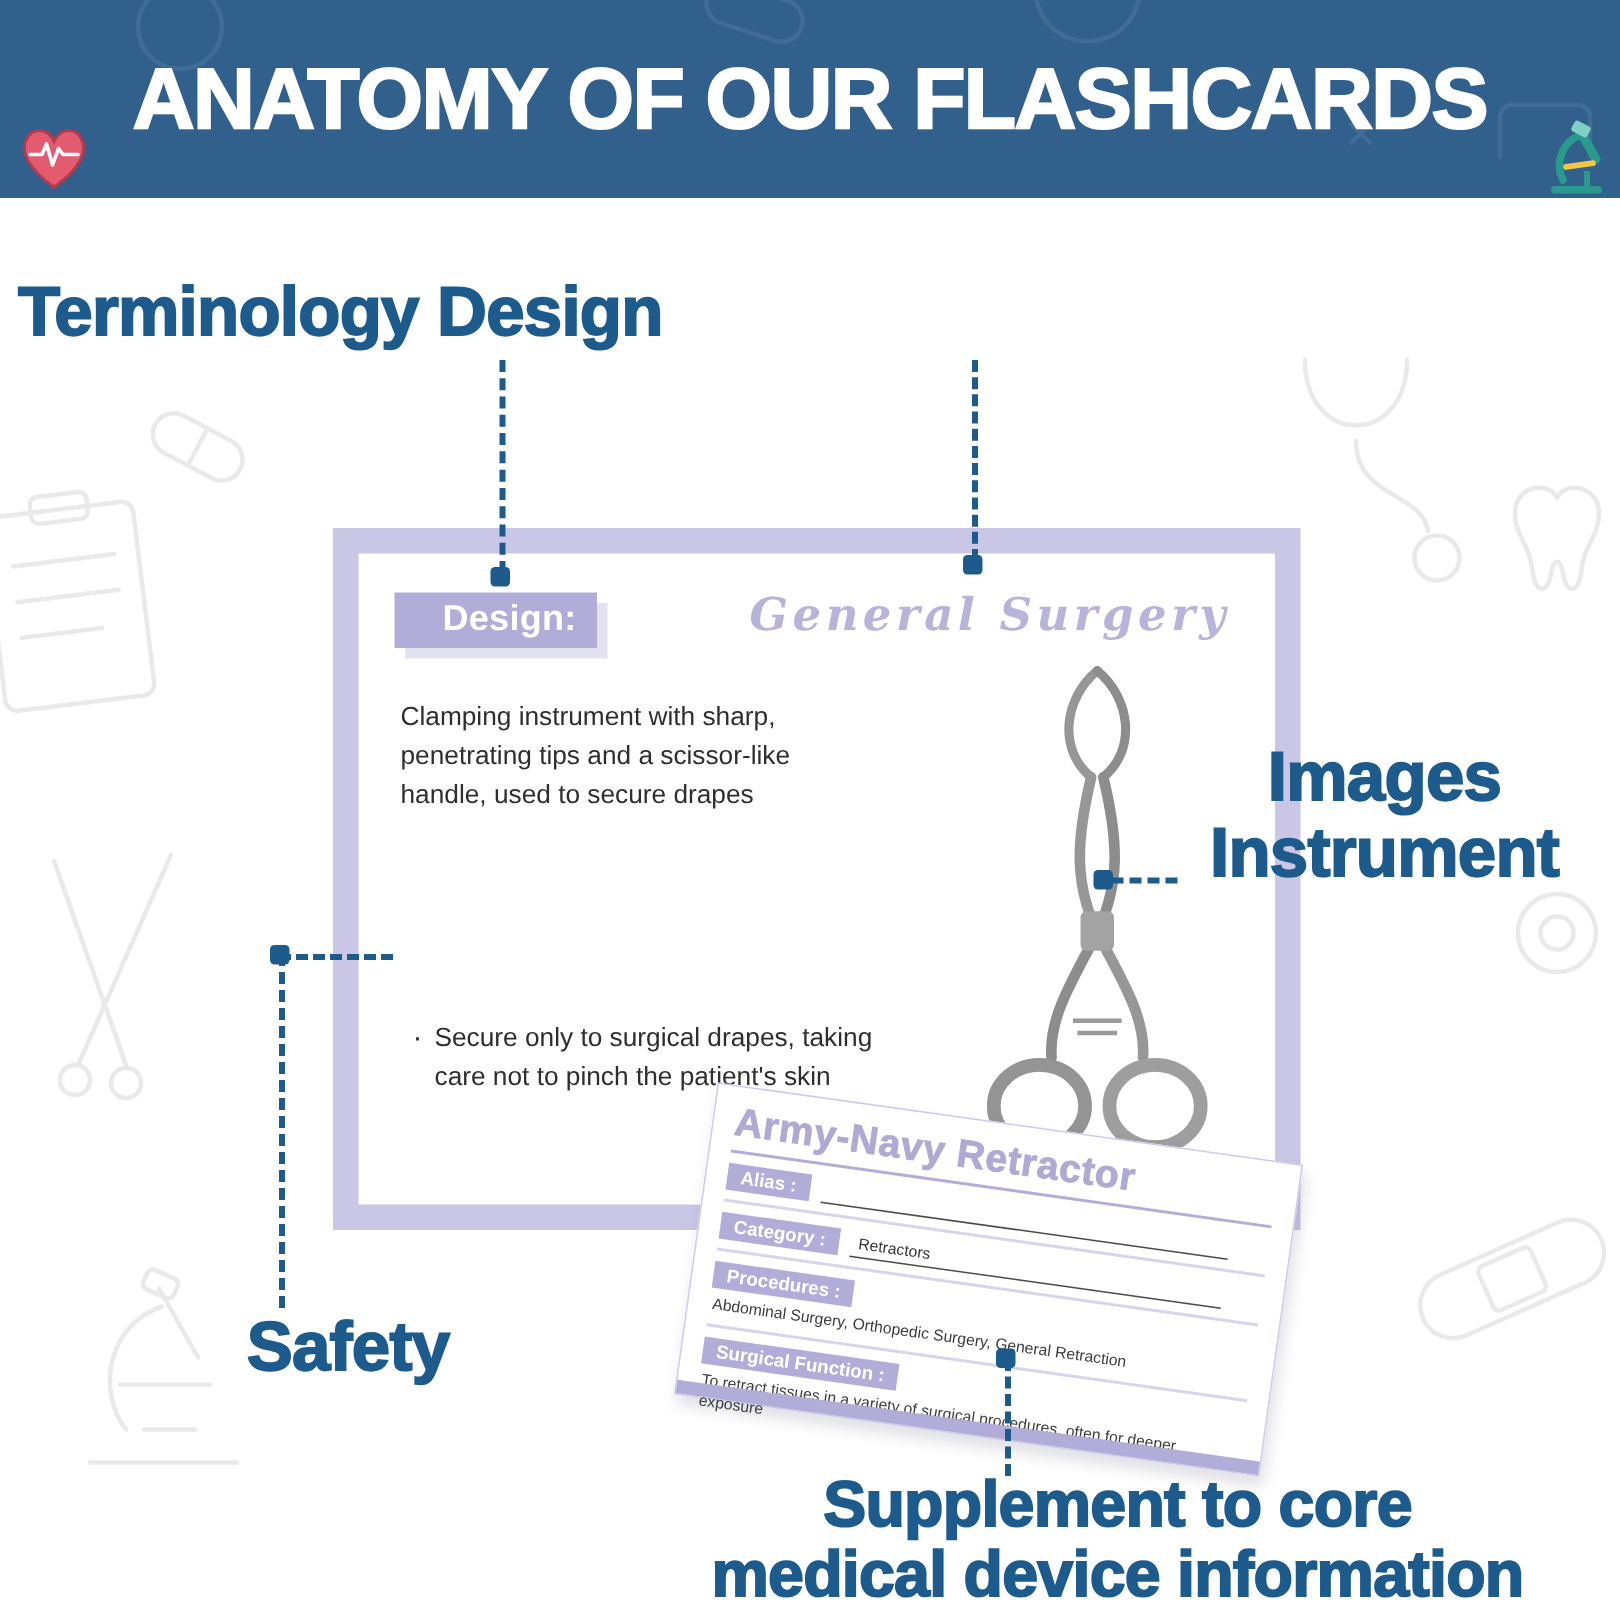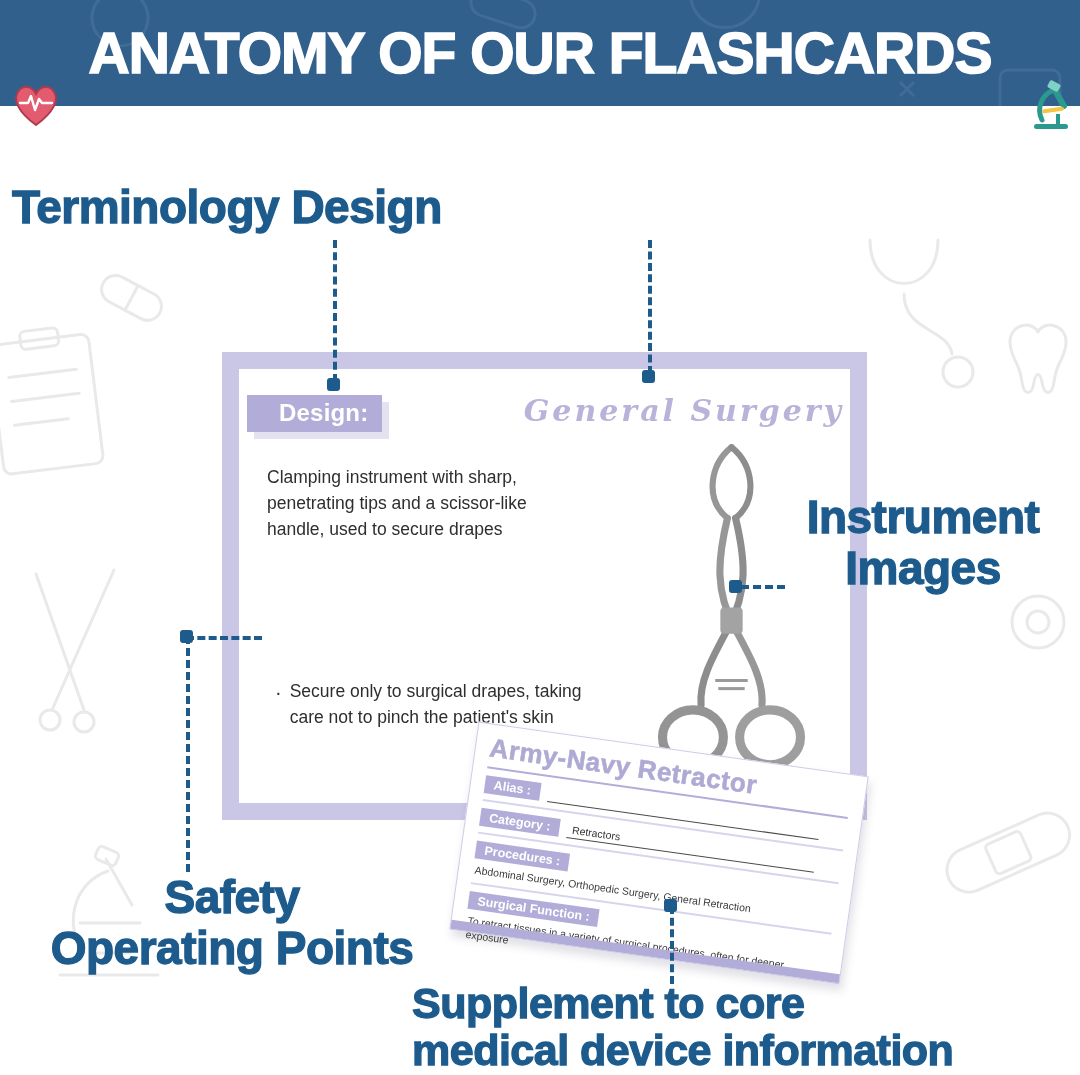--- a/index.html
+++ b/index.html
@@ -4,21 +4,21 @@
 <style>
   html,body{margin:0;padding:0;}
   body{
     width:1080px;height:1075px;position:relative;overflow:hidden;
     background:#ffffff;font-family:"Liberation Sans", sans-serif;
   }
   .page{position:absolute;inset:0;}
 
   
   .header{
-    position:absolute;left:0;top:0;width:1080px;height:106px;
+    position:absolute;left:0;top:0;width:1080px;height:132px;
     background:#31608d;z-index:3;display:flex;align-items:center;justify-content:center;
   }
   .header-title{
     color:#ffffff;font-weight:bold;font-size:57px;letter-spacing:-1px;
     -webkit-text-stroke:1.6px #ffffff;white-space:nowrap;
   }
   .header-doodles{position:absolute;inset:0;overflow:hidden;}
 
   
   .heart-icon{position:absolute;left:12px;top:82px;z-index:4;}
@@ -30,21 +30,21 @@
 
   
   .big{
     position:absolute;color:#1d5b8d;font-weight:bold;letter-spacing:-0.5px;
     -webkit-text-stroke:1.3px #1d5b8d;z-index:4;line-height:1.1;
   }
   .lbl-terminology{left:12px;top:182px;font-size:46px;}
   .lbl-clinical{left:560px;top:182px;font-size:46px;}
   .lbl-instrument{left:778px;top:492px;width:290px;text-align:center;font-size:46px;}
   .lbl-safety{left:16px;top:872px;width:432px;text-align:center;font-size:46px;}
-  .lbl-supplement{left:412px;top:980px;width:666px;text-align:left;font-size:43px;}
+  .lbl-supplement{left:412px;top:980px;width:666px;text-align:center;font-size:43px;}
 
   
   .vline{position:absolute;width:0;border-left:4px dashed #1d5b8d;z-index:7;}
   .hline{position:absolute;height:0;border-top:4px dashed #1d5b8d;z-index:7;}
   .dot{position:absolute;width:13px;height:13px;background:#1d5b8d;border-radius:3px;z-index:8;}
   .conn-terminology{left:333px;top:240px;height:142px;}
   .dot-terminology{left:327px;top:378px;}
   .conn-clinical{left:648px;top:240px;height:134px;}
   .dot-clinical{left:642px;top:370px;}
   .conn-instrument{left:741px;top:585px;width:44px;}
@@ -58,24 +58,24 @@
   
   .flashcard{
     position:absolute;left:222px;top:352px;width:611px;height:434px;
     background:#ffffff;border:17px solid #c9c6e6;z-index:2;
   }
   .chip{
     position:absolute;background:#b2add8;color:#ffffff;font-weight:bold;
     font-size:24px;padding:4px 14px 5px;box-shadow:7px 7px 0 rgba(178,173,216,0.35);
     letter-spacing:0.2px;
   }
-  .chip-design{left:8px;top:26px;padding-left:32px;}
+  .chip-design{left:24px;top:26px;padding-left:32px;}
   .chip-safety{left:24px;top:246px;}
   .department{
-    position:absolute;right:6px;top:24px;color:#b7b3d9;font-size:30px;
+    position:absolute;right:30px;top:24px;color:#b7b3d9;font-size:30px;
     font-weight:bold;font-style:italic;letter-spacing:3px;
     font-family:"DejaVu Serif", serif;
   }
   .card-text{
     position:absolute;color:#2e2e2e;font-size:17.5px;line-height:1.48;
   }
   .design-text{left:28px;top:84px;width:300px;margin-top:12px;}
   .safety-text{left:36px;top:310px;width:336px;display:flex;gap:8px;}
   .bullet-marker{font-size:20px;line-height:1.3;}
   .instrument{position:absolute;left:400px;top:70px;width:185px;height:345px;}
@@ -195,26 +195,25 @@
       <line x1="25" y1="7" x2="36" y2="26" stroke="#2a9a8f" stroke-width="6" stroke-linecap="round"></line>
       <rect x="20" y="2" width="12" height="8" rx="2" fill="#7fd1c6" transform="rotate(28 26 6)"></rect>
       <rect x="14" y="28" width="22" height="4" rx="2" fill="#f4c542" transform="rotate(-8 25 30)"></rect>
       <rect x="6" y="44" width="34" height="5" rx="2.5" fill="#2a9a8f"></rect>
       <line x1="30" y1="34" x2="30" y2="44" stroke="#2a9a8f" stroke-width="4"></line>
     </svg>
   </div>
 
   <div class="big lbl-terminology">Terminology Design</div>
   <div class="big lbl-instrument">
+    <div>Images</div>
     <div>Instrument</div>
-    <div>Images</div>
   </div>
   <div class="big lbl-safety">
     <div>Safety</div>
-    <div>Operating Points</div>
   </div>
   <div class="big lbl-supplement">
     <div>Supplement to core</div>
     <div>medical device information</div>
   </div>
 
   <div class="vline conn-terminology"></div>
   <div class="dot dot-terminology"></div>
   <div class="vline conn-clinical"></div>
   <div class="dot dot-clinical"></div>

